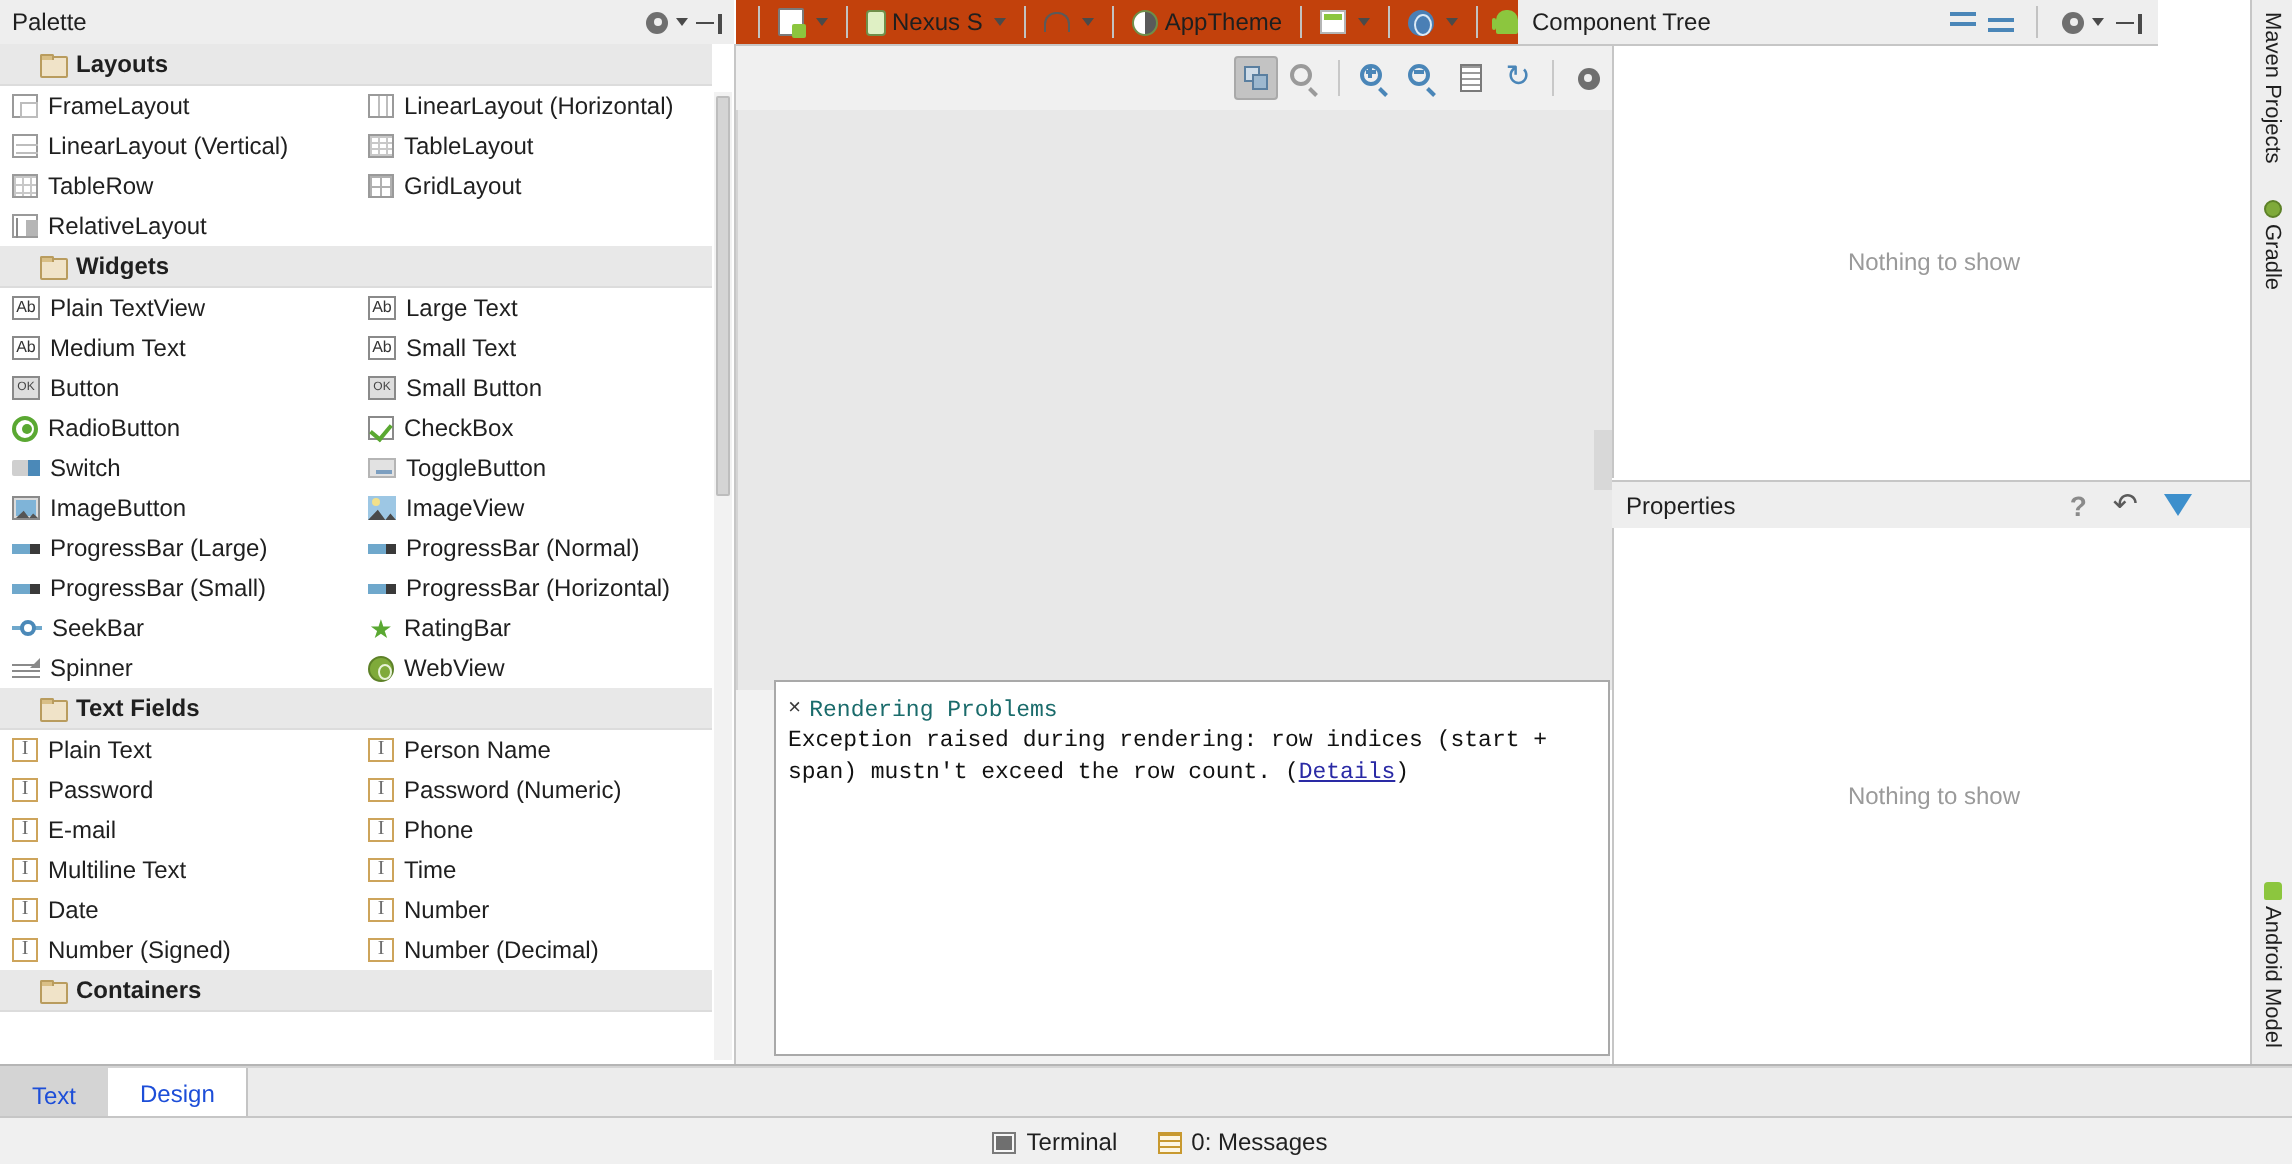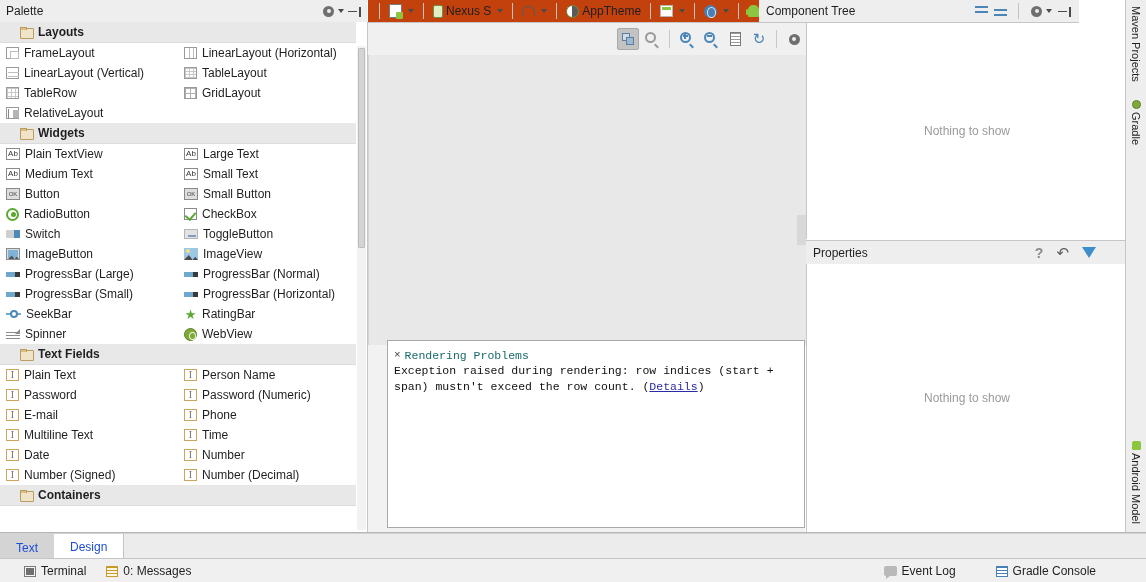--- a/index.html
+++ b/index.html
@@ -224,21 +224,21 @@
     display:flex; align-items:flex-end;
   }
   .btab { height:22px; padding:0 16px; display:flex; align-items:center; font-size:12px;
           color:#1d4ed8; background:#d4d4d4; }
   .btab.active { background:#ffffff; height:25px; }
   .tabs-fill { flex:1; height:25px; background:#ececec; border-left:1px solid #c4c4c4;}
 
   .statusbar {
     position:absolute; left:0; top:558px; width:1146px; height:24px;
     background:#f0f0f0; border-top:1px solid #c6c6c6;
-    display:flex; align-items:center; font-size:12px;
+    display:flex; align-items:center; font-size:12px;flex-direction:column;
   }
   .sb-item { display:flex; align-items:center; gap:5px; padding:0 10px; height:24px;}
   .sb-left { display:flex; align-items:center; padding-left:14px; }
   .sb-right { margin-left:auto; display:flex; align-items:center; padding-right:40px; gap:20px;}
   .ico-term { width:12px;height:11px;border:1px solid #7a7a7a;background:#f7f7f7;box-sizing:border-box;position:relative;}
   .ico-term::after{content:"";position:absolute;left:1px;top:1px;width:8px;height:7px;background:#6f6f6f;}
   .ico-msg { width:12px;height:11px;border:1px solid #c8992f;background:#fdf6e3;box-sizing:border-box;
              background-image:linear-gradient(to bottom,#c8992f 1px,transparent 1px);background-size:100% 3px;}
   .ico-evt { width:13px;height:10px;background:#b9b9b9;border-radius:2px;position:relative;}
   .ico-evt::after{content:"";position:absolute;left:2px;bottom:-3px;width:0;height:0;

